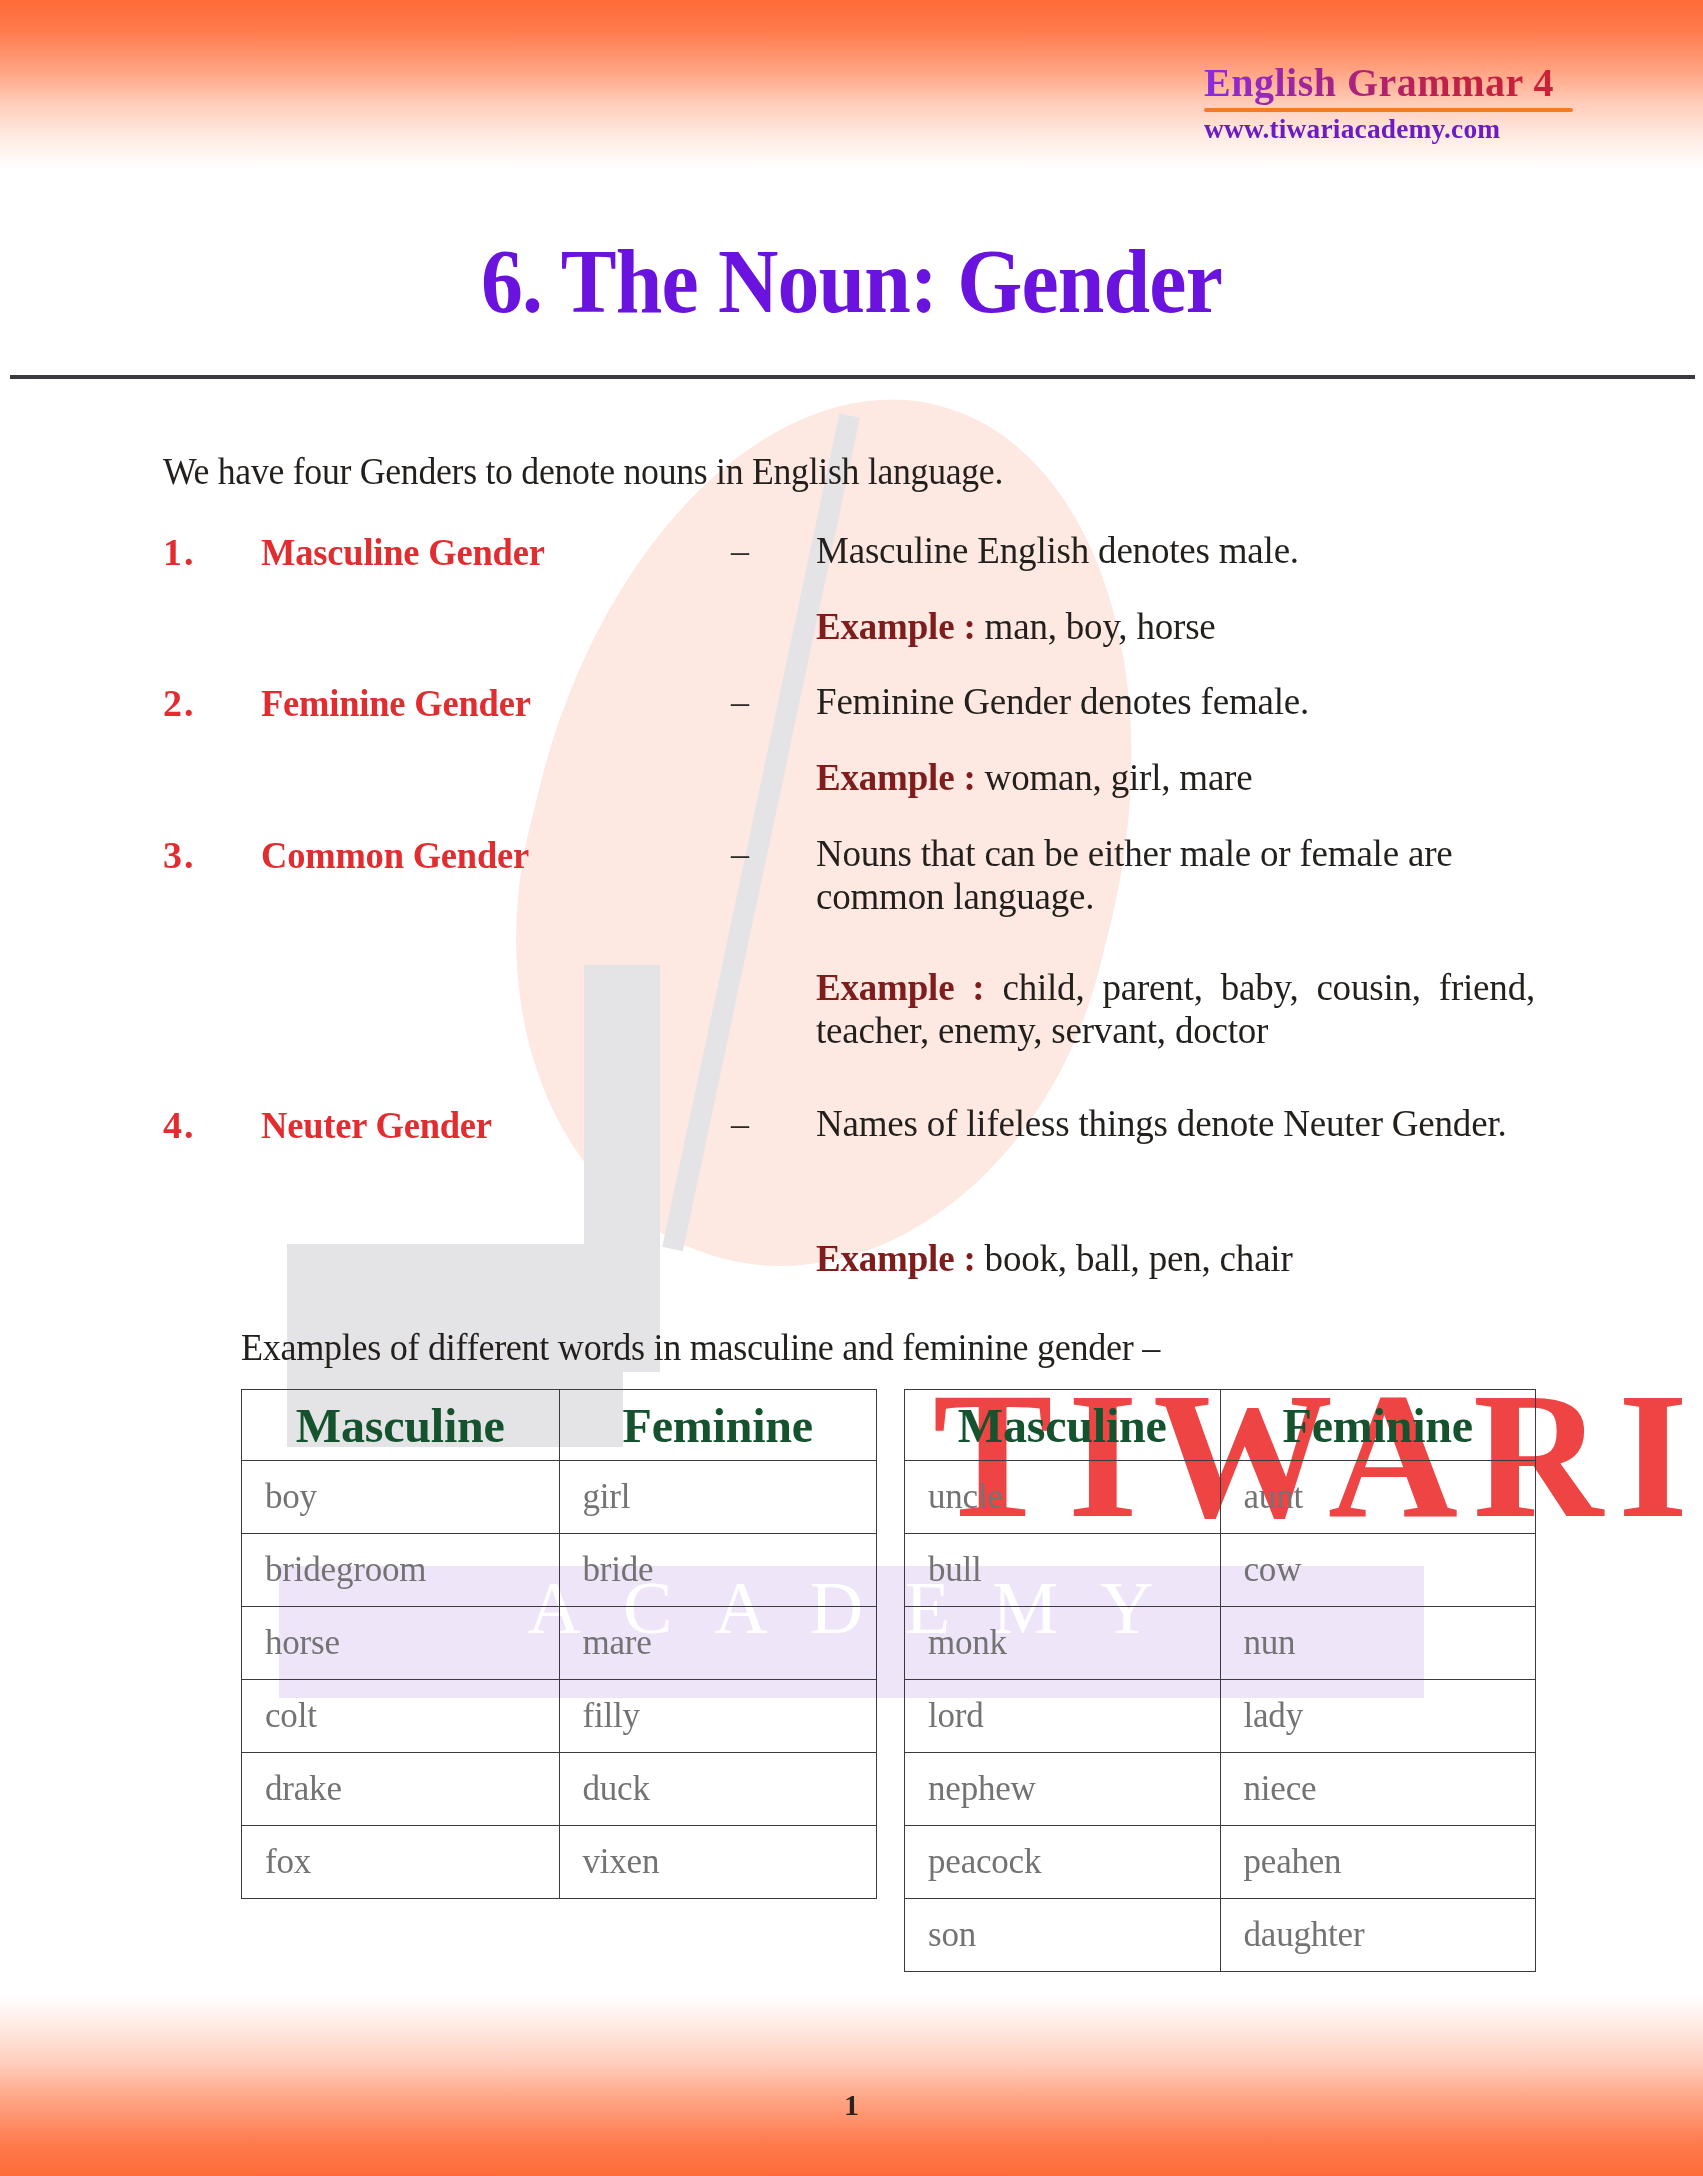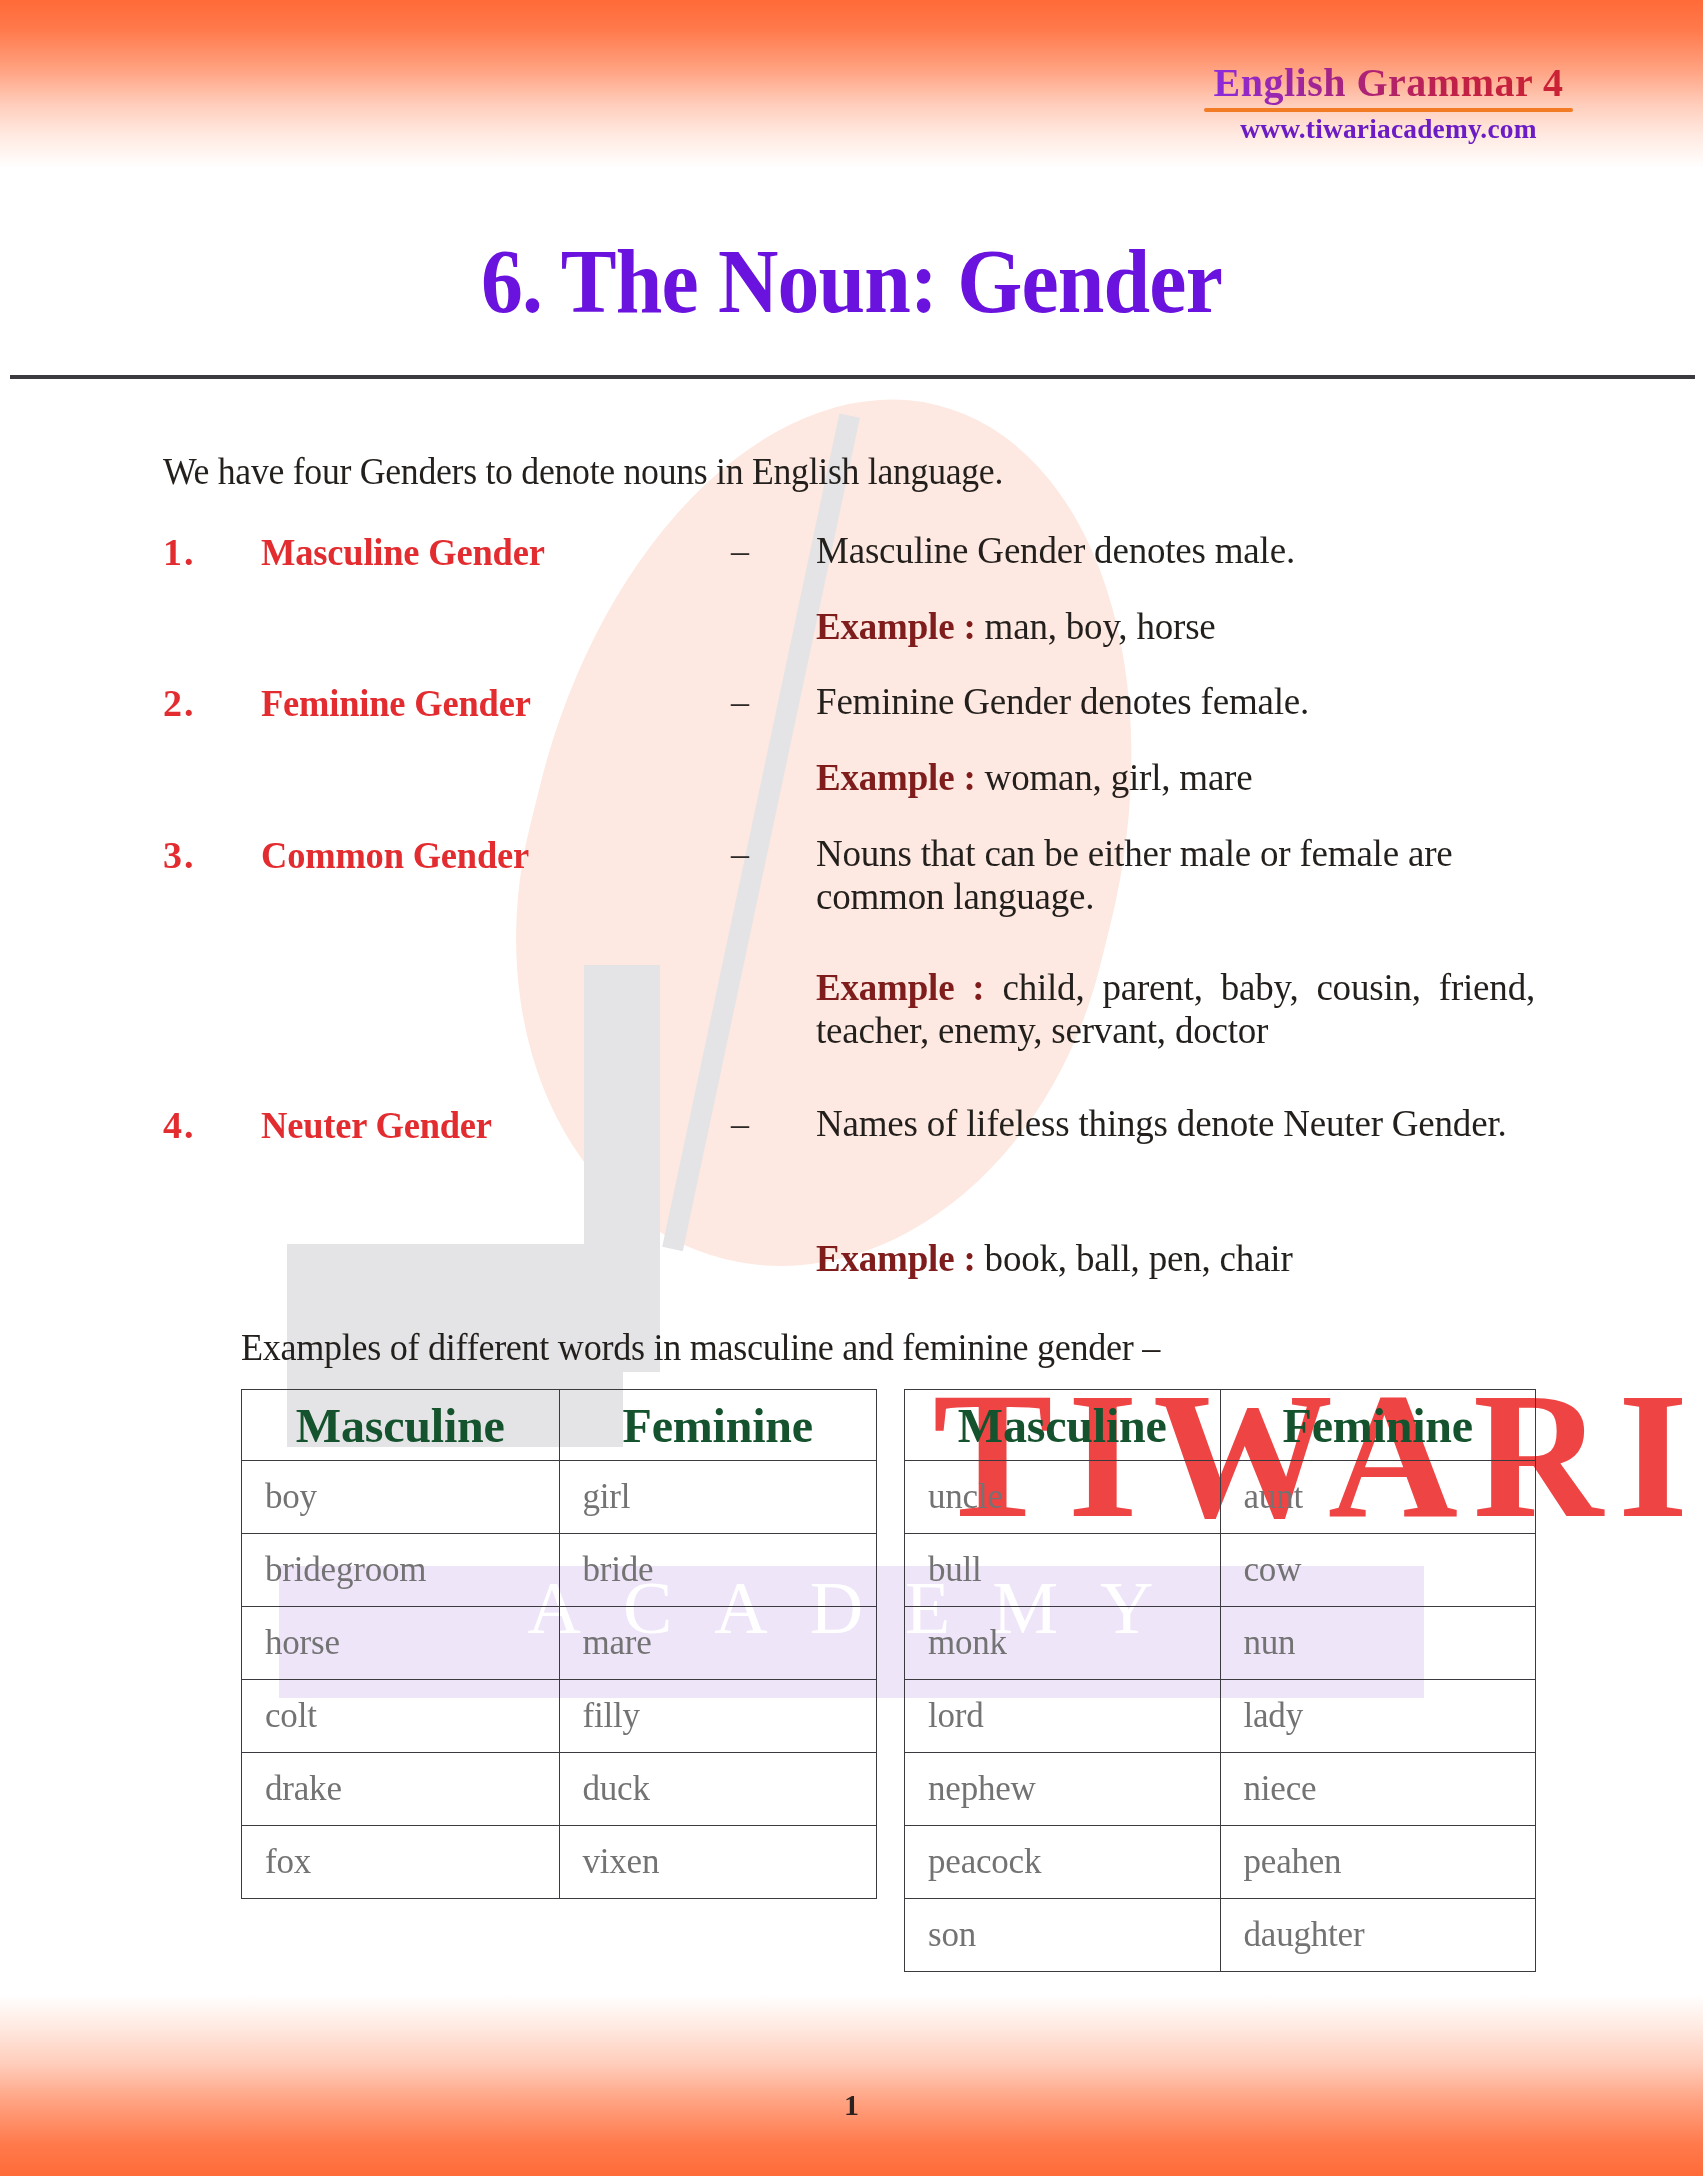--- a/index.html
+++ b/index.html
@@ -118,21 +118,20 @@
   .content { position: absolute; left: 0; top: 0; width: 1703px; height: 2177px; z-index: 3; }
 
   
   .brand {
     position: absolute;
     right: 963px;
     right: auto;
     left: 1204px;
     top: 59px;
     width: 369px;
-    text-align: center;
   }
   .brand-title {
     font-family: "Liberation Serif", "DejaVu Serif", serif;
     font-size: 40px;
     font-weight: 700;
     background: linear-gradient(to right, #8A2BE2 0%, #A8237F 38%, #C22044 70%, #CC2233 100%);
     -webkit-background-clip: text;
     background-clip: text;
     color: transparent;
     -webkit-text-fill-color: transparent;
@@ -335,21 +334,21 @@
 
     <div class="page-title">6. The Noun: Gender</div>
     <div class="title-rule"></div>
 
     <div class="intro">We have four Genders to denote nouns in English language.</div>
 
     <div class="grow" style="top:530px;">
       <span class="g-num">1.</span>
       <span class="g-term">Masculine Gender</span>
       <span class="g-dash">–</span>
-      <span class="g-def">Masculine Gender denotes male.</span>
+      <span class="g-def">Masculine English denotes male.</span>
     </div>
     <div class="g-ex" style="top:606px; position:absolute; left:816px;">
       <span class="ex-label">Example :</span><span> man, boy, horse</span>
     </div>
 
     <div class="grow" style="top:681px;">
       <span class="g-num">2.</span>
       <span class="g-term">Feminine Gender</span>
       <span class="g-dash">–</span>
       <span class="g-def">Feminine Gender denotes female.</span>

